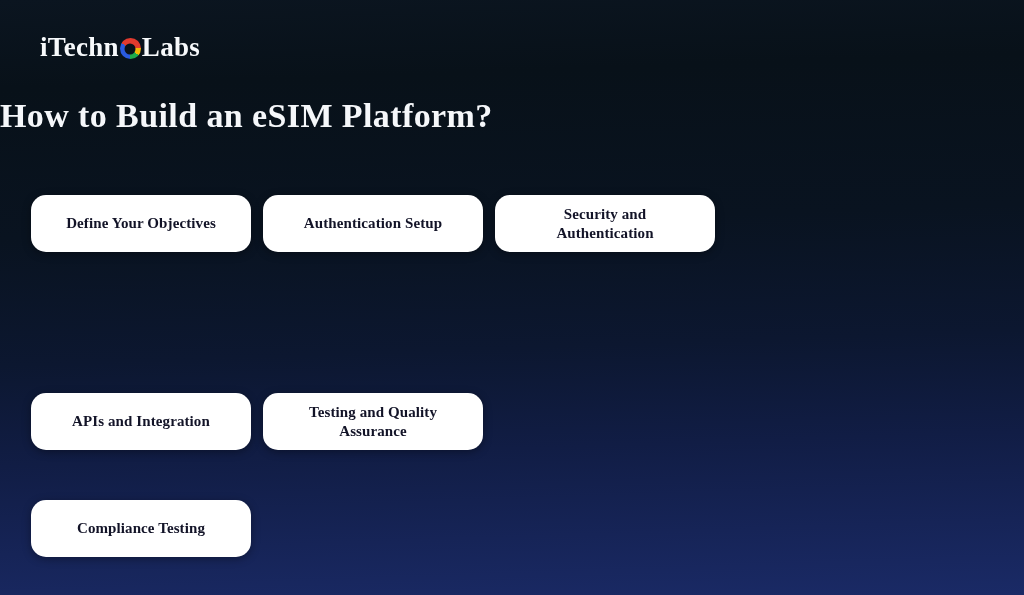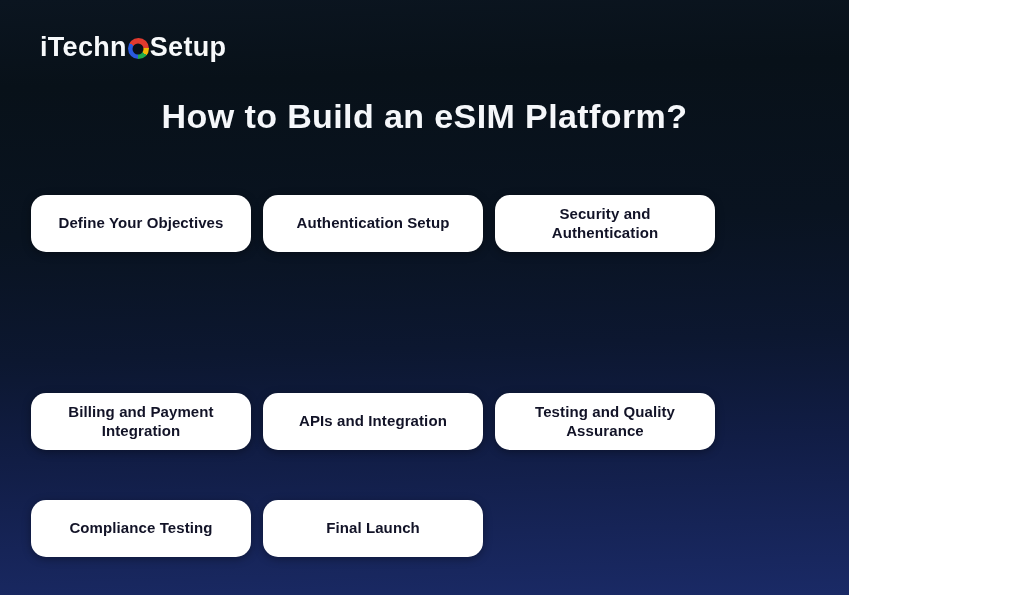--- a/index.html
+++ b/index.html
@@ -1,24 +1,24 @@
 <!DOCTYPE html>
 <html><head>
 <meta charset="utf-8">
 <style>
   html, body {
     margin: 0;
     padding: 0;
   }
   .page {
     position: relative;
-    width: 849px;
+    width: 1024px;
     height: 595px;
     overflow: hidden;
-    font-family: Liberation Sans, sans-serif;
+    font-family: Liberation Serif, serif;
     background: linear-gradient(178deg,
       #0b1520 0%,
       #081119 14%,
       #091320 38%,
       #0c1730 58%,
       #111d45 74%,
       #162457 88%,
       #1a2a66 100%);
   }
   .logo {
@@ -56,21 +56,20 @@
     transform: translate(-50%, -50%);
     border-radius: 50%;
     background: #0a1119;
   }
   .title {
     position: absolute;
     top: 97px;
     left: 0;
     width: 100%;
     margin: 0;
-    text-align: center;
     color: #f5f7fa;
     font-size: 34px;
     font-weight: 700;
     letter-spacing: 0.4px;
   }
   .row {
     position: absolute;
     left: 0;
     width: 100%;
     display: flex;
@@ -107,55 +106,48 @@
 </head>
 <body>
 
 <div class="page">
 
   <div class="logo">
     <span>iTechn</span>
     <span class="ring">
         <span class="ring-center"></span>
       </span>
-    <span>Setup</span>
+    <span>Labs</span>
   </div>
 
   <h1 class="title">How to Build an eSIM Platform?</h1>
 
   <div class="row row-1">
     <div class="box">
       <span>Define Your Objectives</span>
     </div>
     <div class="box">
       <span>Authentication Setup</span>
     </div>
     <div class="box">
       <span>Security and
 Authentication</span>
     </div>
   </div>
 
 
   <div class="row row-3">
     <div class="box">
-      <span>Billing and Payment
-Integration</span>
-    </div>
-    <div class="box">
       <span>APIs and Integration</span>
     </div>
     <div class="box">
       <span>Testing and Quality
 Assurance</span>
     </div>
   </div>
 
   <div class="row row-4">
     <div class="box">
       <span>Compliance Testing</span>
     </div>
-    <div class="box">
-      <span>Final Launch</span>
-    </div>
   </div>
 
 </div>
 
 </body></html>

